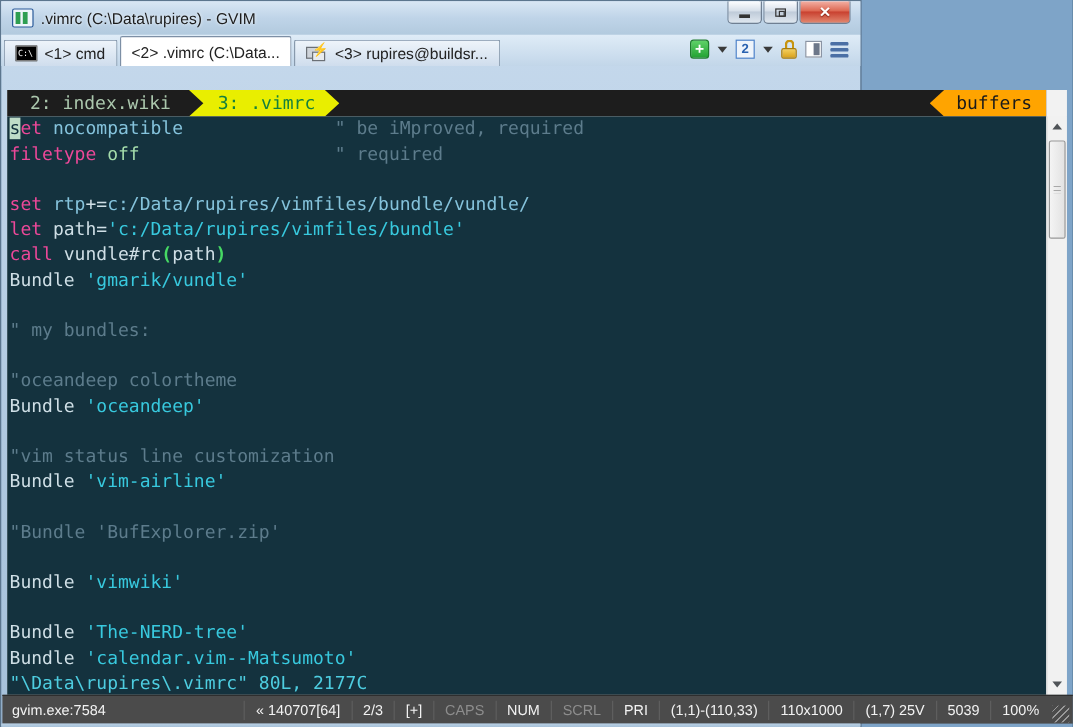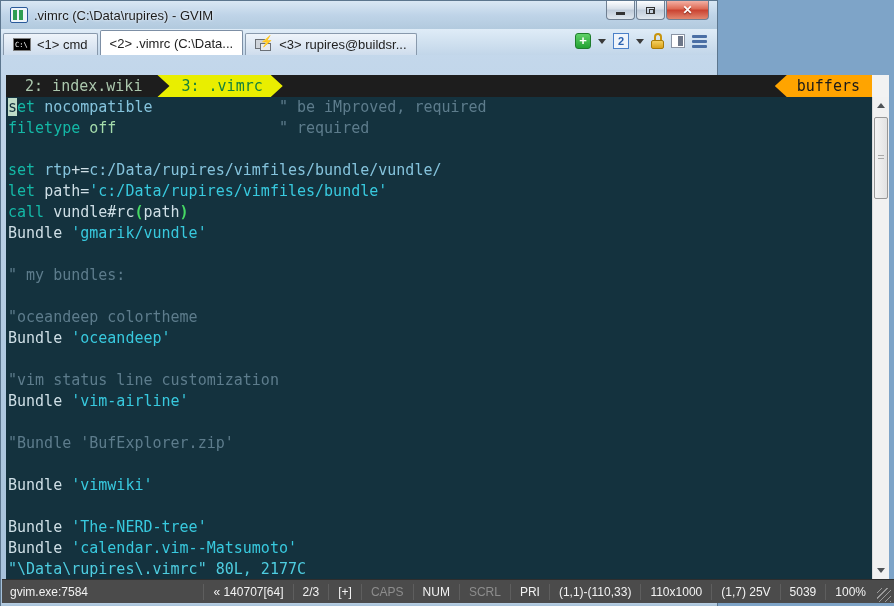--- a/index.html
+++ b/index.html
@@ -83,21 +83,21 @@
   .tl-spacer { flex:1; }
   .tl-buffers { background:#ffa400; color:#1a1a1a; display:flex; align-items:center;
                 padding:0 12px 0 22px; cursor:pointer;
                 clip-path:polygon(12px 0, 100% 0, 100% 100%, 12px 100%, 0 50%); }
   .tabline-side { grid-column:2; grid-row:1; background:#f2f2f2; }
 
   .editor { grid-column:1; grid-row:2; background:#14323e; overflow:hidden; cursor:text;
             font-family:"DejaVu Sans Mono", monospace; font-size:15px; line-height:21px;
             padding-left:2px; white-space:pre; }
   .editor .line { height:21px; }
-  .c-kw  { color:#14b8a6; }
+  .c-kw  { color:#ec4899; }
   .c-val { color:#a4dcab; }
   .c-opt { color:#85c3dc; }
   .c-str { color:#38c9de; }
   .c-id  { color:#cfdfe6; }
   .c-par { color:#46d964; font-weight:bold; }
   .c-com { color:#5d7c8c; }
   .c-msg { color:#4ecde0; }
   .c-pl  { color:#cfdfe6; }
   .c-cur { background:#bfdcc8; color:#14323e; }
 

